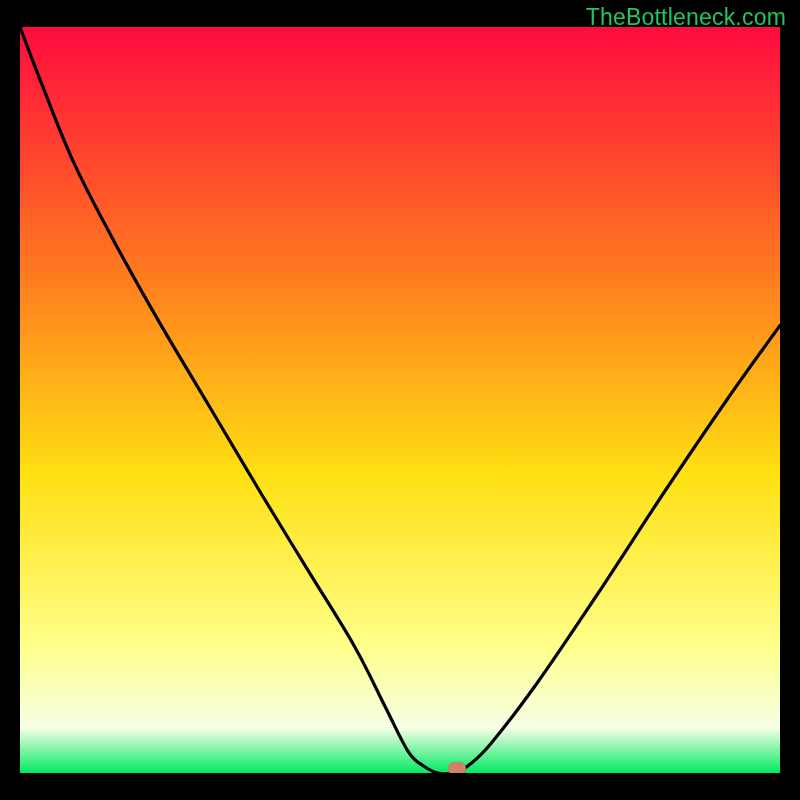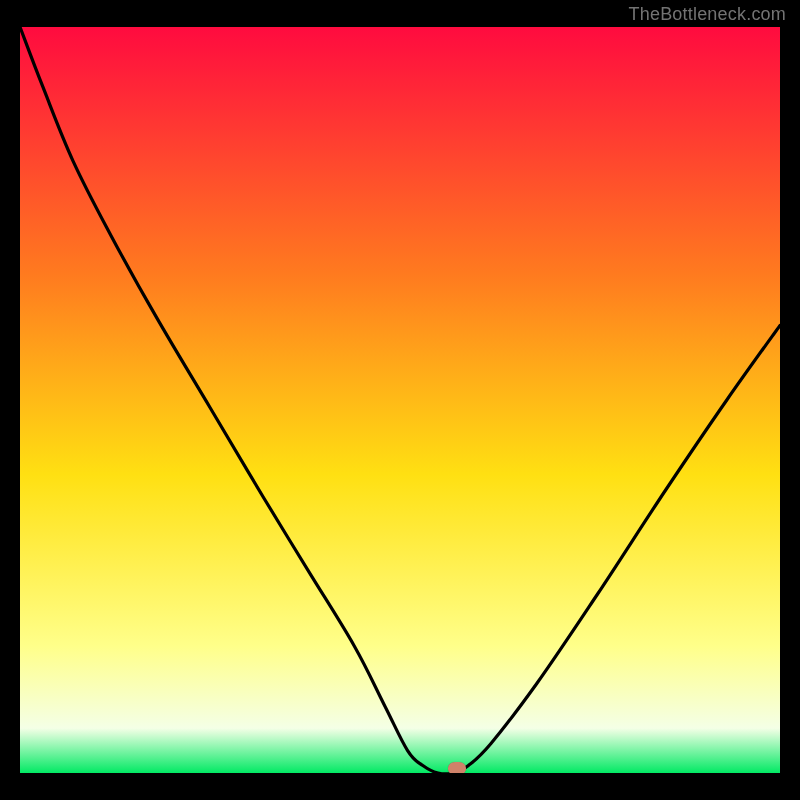--- a/index.html
+++ b/index.html
@@ -14,22 +14,22 @@
   .frame {
     position: relative;
     width: 800px;
     height: 800px;
     background: #000;
   }
   .watermark {
     position: absolute;
     top: 4px;
     right: 14px;
-    color: #737373;
-    font-size: 18px;
+    color: #22c55e;
+    font-size: 23px;
     font-weight: 400;
     letter-spacing: 0.2px;
     z-index: 5;
     user-select: none;
   }
   .plot-area {
     position: absolute;
     left: 20px;
     top: 27px;
     width: 760px;

